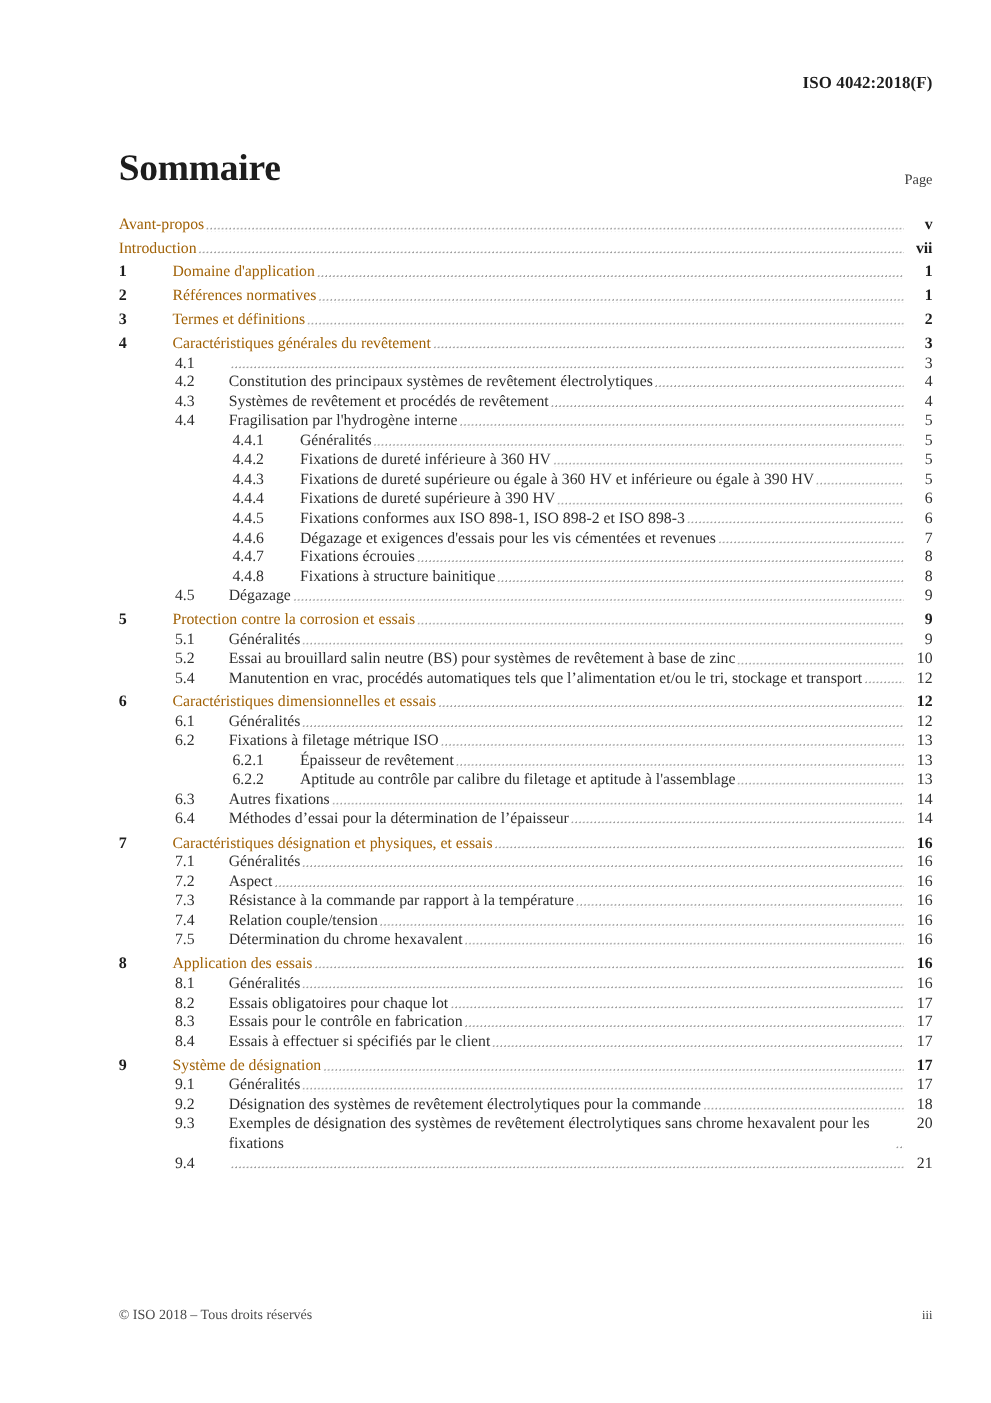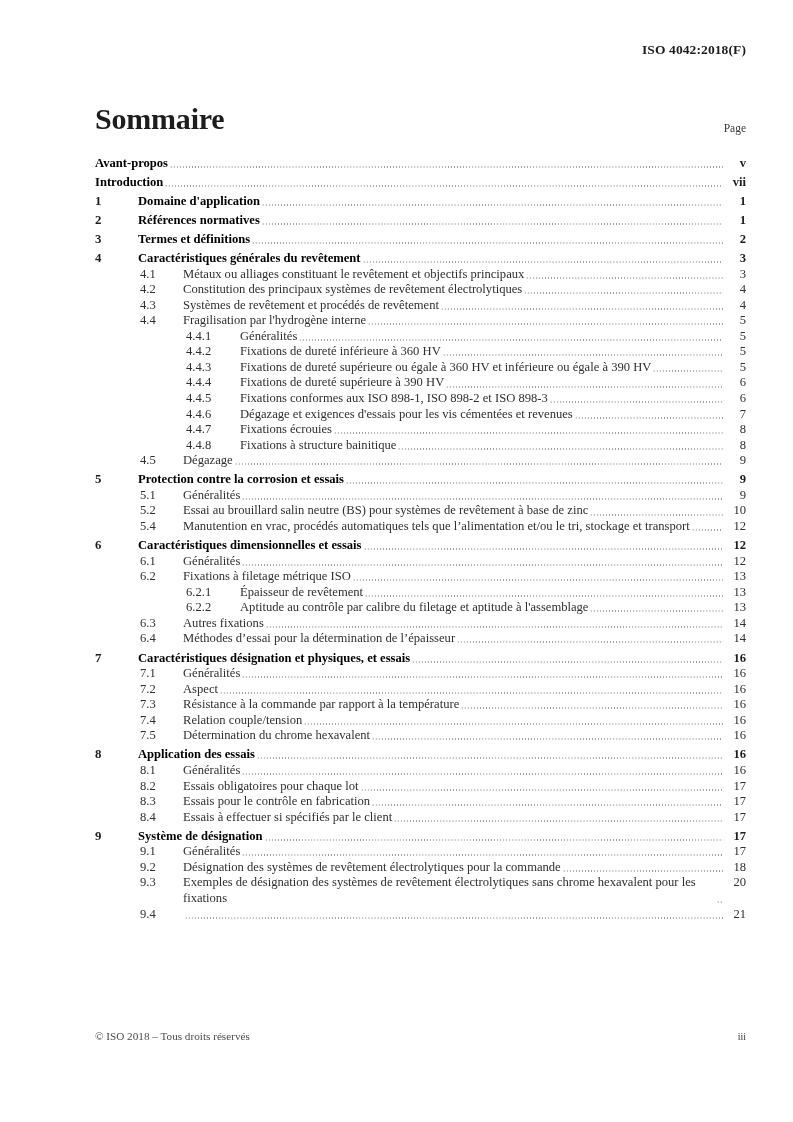--- a/index.html
+++ b/index.html
@@ -9,21 +9,21 @@
   }
   body {
     font-family: "Liberation Serif", "DejaVu Serif", serif;
     color: #2b2b2b;
     -webkit-font-smoothing: antialiased;
   }
   .page {
     position: relative;
     width: 793px;
     height: 1082px;
-    margin: 0 auto;
+    margin: 16px auto;
     background: #ffffff;
     overflow: hidden;
     border-radius: 16px;
   }
 
   
   .doc-header {
     position: absolute;
     top: 42px;
     right: 47px;
@@ -94,22 +94,22 @@
   .lvl2 .num { width: 54px; margin-left: 91px; }
 
   .body-cell {
     flex: 1 1 auto;
     min-width: 0;
     position: relative;
   }
 
   
   .lvl0 .title, .front .title {
-    font-weight: bold;
-    color: #000000;
+    font-weight: normal;
+    color: #a16207;
   }
   .front .num { width: 0; }
 
   
   .line {
     display: flex;
     align-items: baseline;
     width: 100%;
   }
   .line .title {
@@ -225,21 +225,20 @@
             <span class="title">Caractéristiques générales du revêtement</span>
             <span class="dots"></span>
             <span class="pgn">3</span>
           </div>
         </div>
       </div>
       <div class="toc-row lvl1">
         <div class="num">4.1</div>
         <div class="body-cell">
           <div class="line">
-            <span class="title">Métaux ou alliages constituant le revêtement et objectifs principaux</span>
             <span class="dots"></span>
             <span class="pgn">3</span>
           </div>
         </div>
       </div>
       <div class="toc-row lvl1">
         <div class="num">4.2</div>
         <div class="body-cell">
           <div class="line">
             <span class="title">Constitution des principaux systèmes de revêtement électrolytiques</span>

